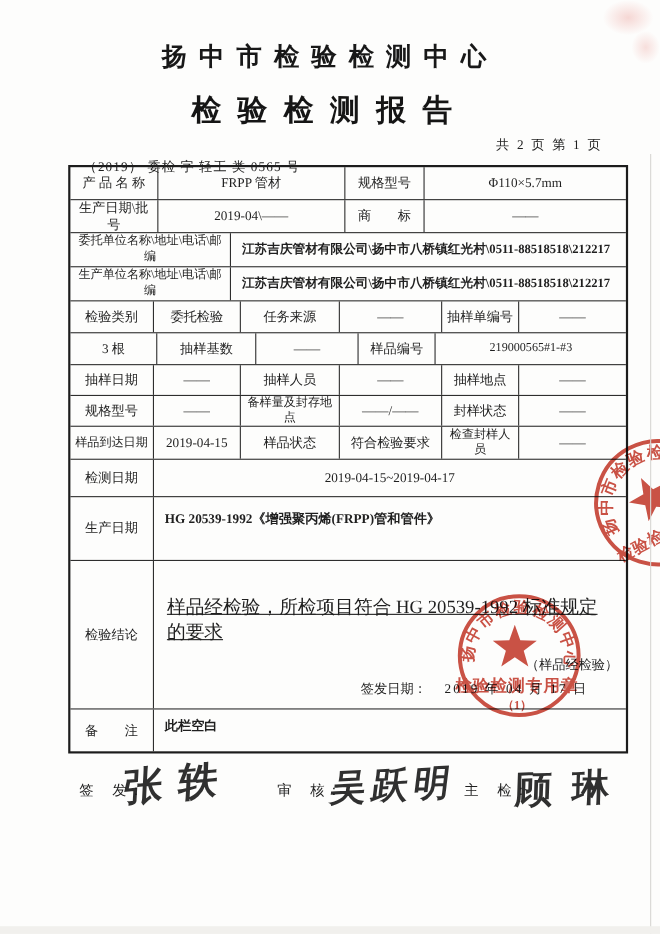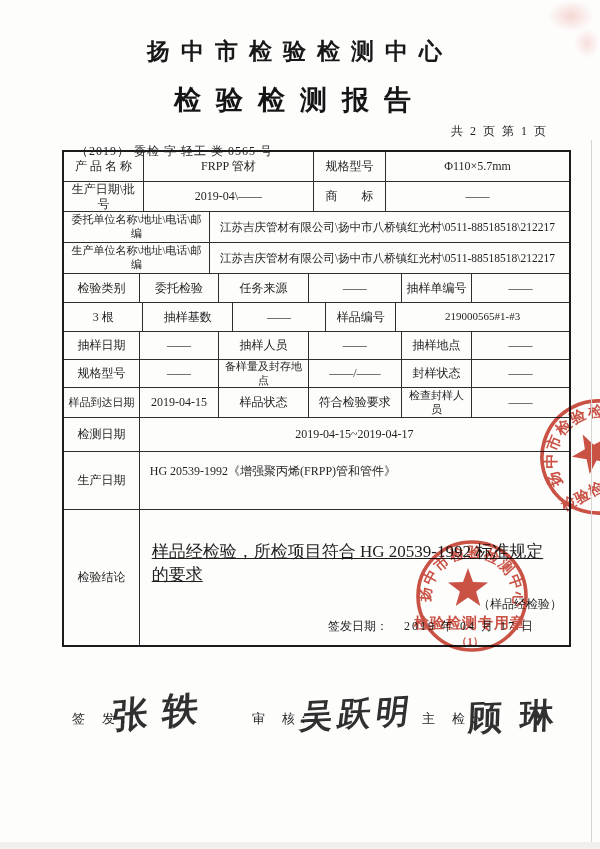--- a/index.html
+++ b/index.html
@@ -14,21 +14,21 @@
   .doc-no{top:121px;left:76px;font-size:12px;letter-spacing:1px;margin-top:22px;}
   .page-info{top:123px;right:52px;font-size:12px;letter-spacing:2px;}
   
   .tbl{position:absolute;left:62px;top:150px;width:505px;border:2.5px solid #1c1c1c;
        background:transparent;}
   .row{display:flex;border-bottom:1px solid #2e2e2e;box-sizing:border-box;}
   .row:last-child{border-bottom:none;}
   .cell{border-right:1px solid #2e2e2e;box-sizing:border-box;display:flex;align-items:center;
         justify-content:center;text-align:center;font-size:12px;padding:1px 3px;line-height:1.25;}
   .cell:last-child{border-right:none;}
-  .cell.lt{justify-content:flex-start;text-align:left;padding-left:10px;}
+  .cell.lt{justify-content:flex-start;text-align:left;padding-left:10px;font-weight:bold;}
   .cell.sm{font-size:11px;padding:1px 2px;}
   .cell.smv{font-size:11.5px;}
   
   .concl-wrap{position:relative;flex:1;box-sizing:border-box;}
   .concl-text{position:absolute;top:30px;left:12px;right:10px;font-size:17px;text-align:left;text-decoration:underline;}
   .stamp-note{position:absolute;top:86px;right:7px;font-size:12px;}
   .issue-line{position:absolute;top:108px;right:34px;font-size:12px;}
   .issue-line .val{margin-left:16px;letter-spacing:2px;}
   
   .sig-label{font-size:13px;letter-spacing:2px;}
@@ -141,20 +141,24 @@
       <div class="cell" style="width:15%">检验结论</div>
       <div class="concl-wrap">
         <div class="concl-text">样品经检验，所检项目符合 HG 20539-1992 标准规定的要求</div>
         <div class="stamp-note">（样品经检验）</div>
         <div class="issue-line">
           <span>签发日期：</span><span class="val">2019 年 04 月 17 日</span>
         </div>
       </div>
     </div>
 
+    <div class="row" style="height:38px">
+      <div class="cell" style="width:15%">备　　注</div>
+      <div class="cell lt" style="flex:1;align-items:flex-start;padding-top:8px">此栏空白</div>
+    </div>
 
   </div>
 
   <span class="abs sig-label" style="top:710px;left:72px">签　发：</span>
   <span class="abs sig sig1">张轶</span>
   <span class="abs sig-label" style="top:710px;left:252px">审　核：</span>
   <span class="abs sig sig2">吴跃明</span>
   <span class="abs sig-label" style="top:710px;left:422px">主　检：</span>
   <span class="abs sig sig3">顾琳</span>
 

